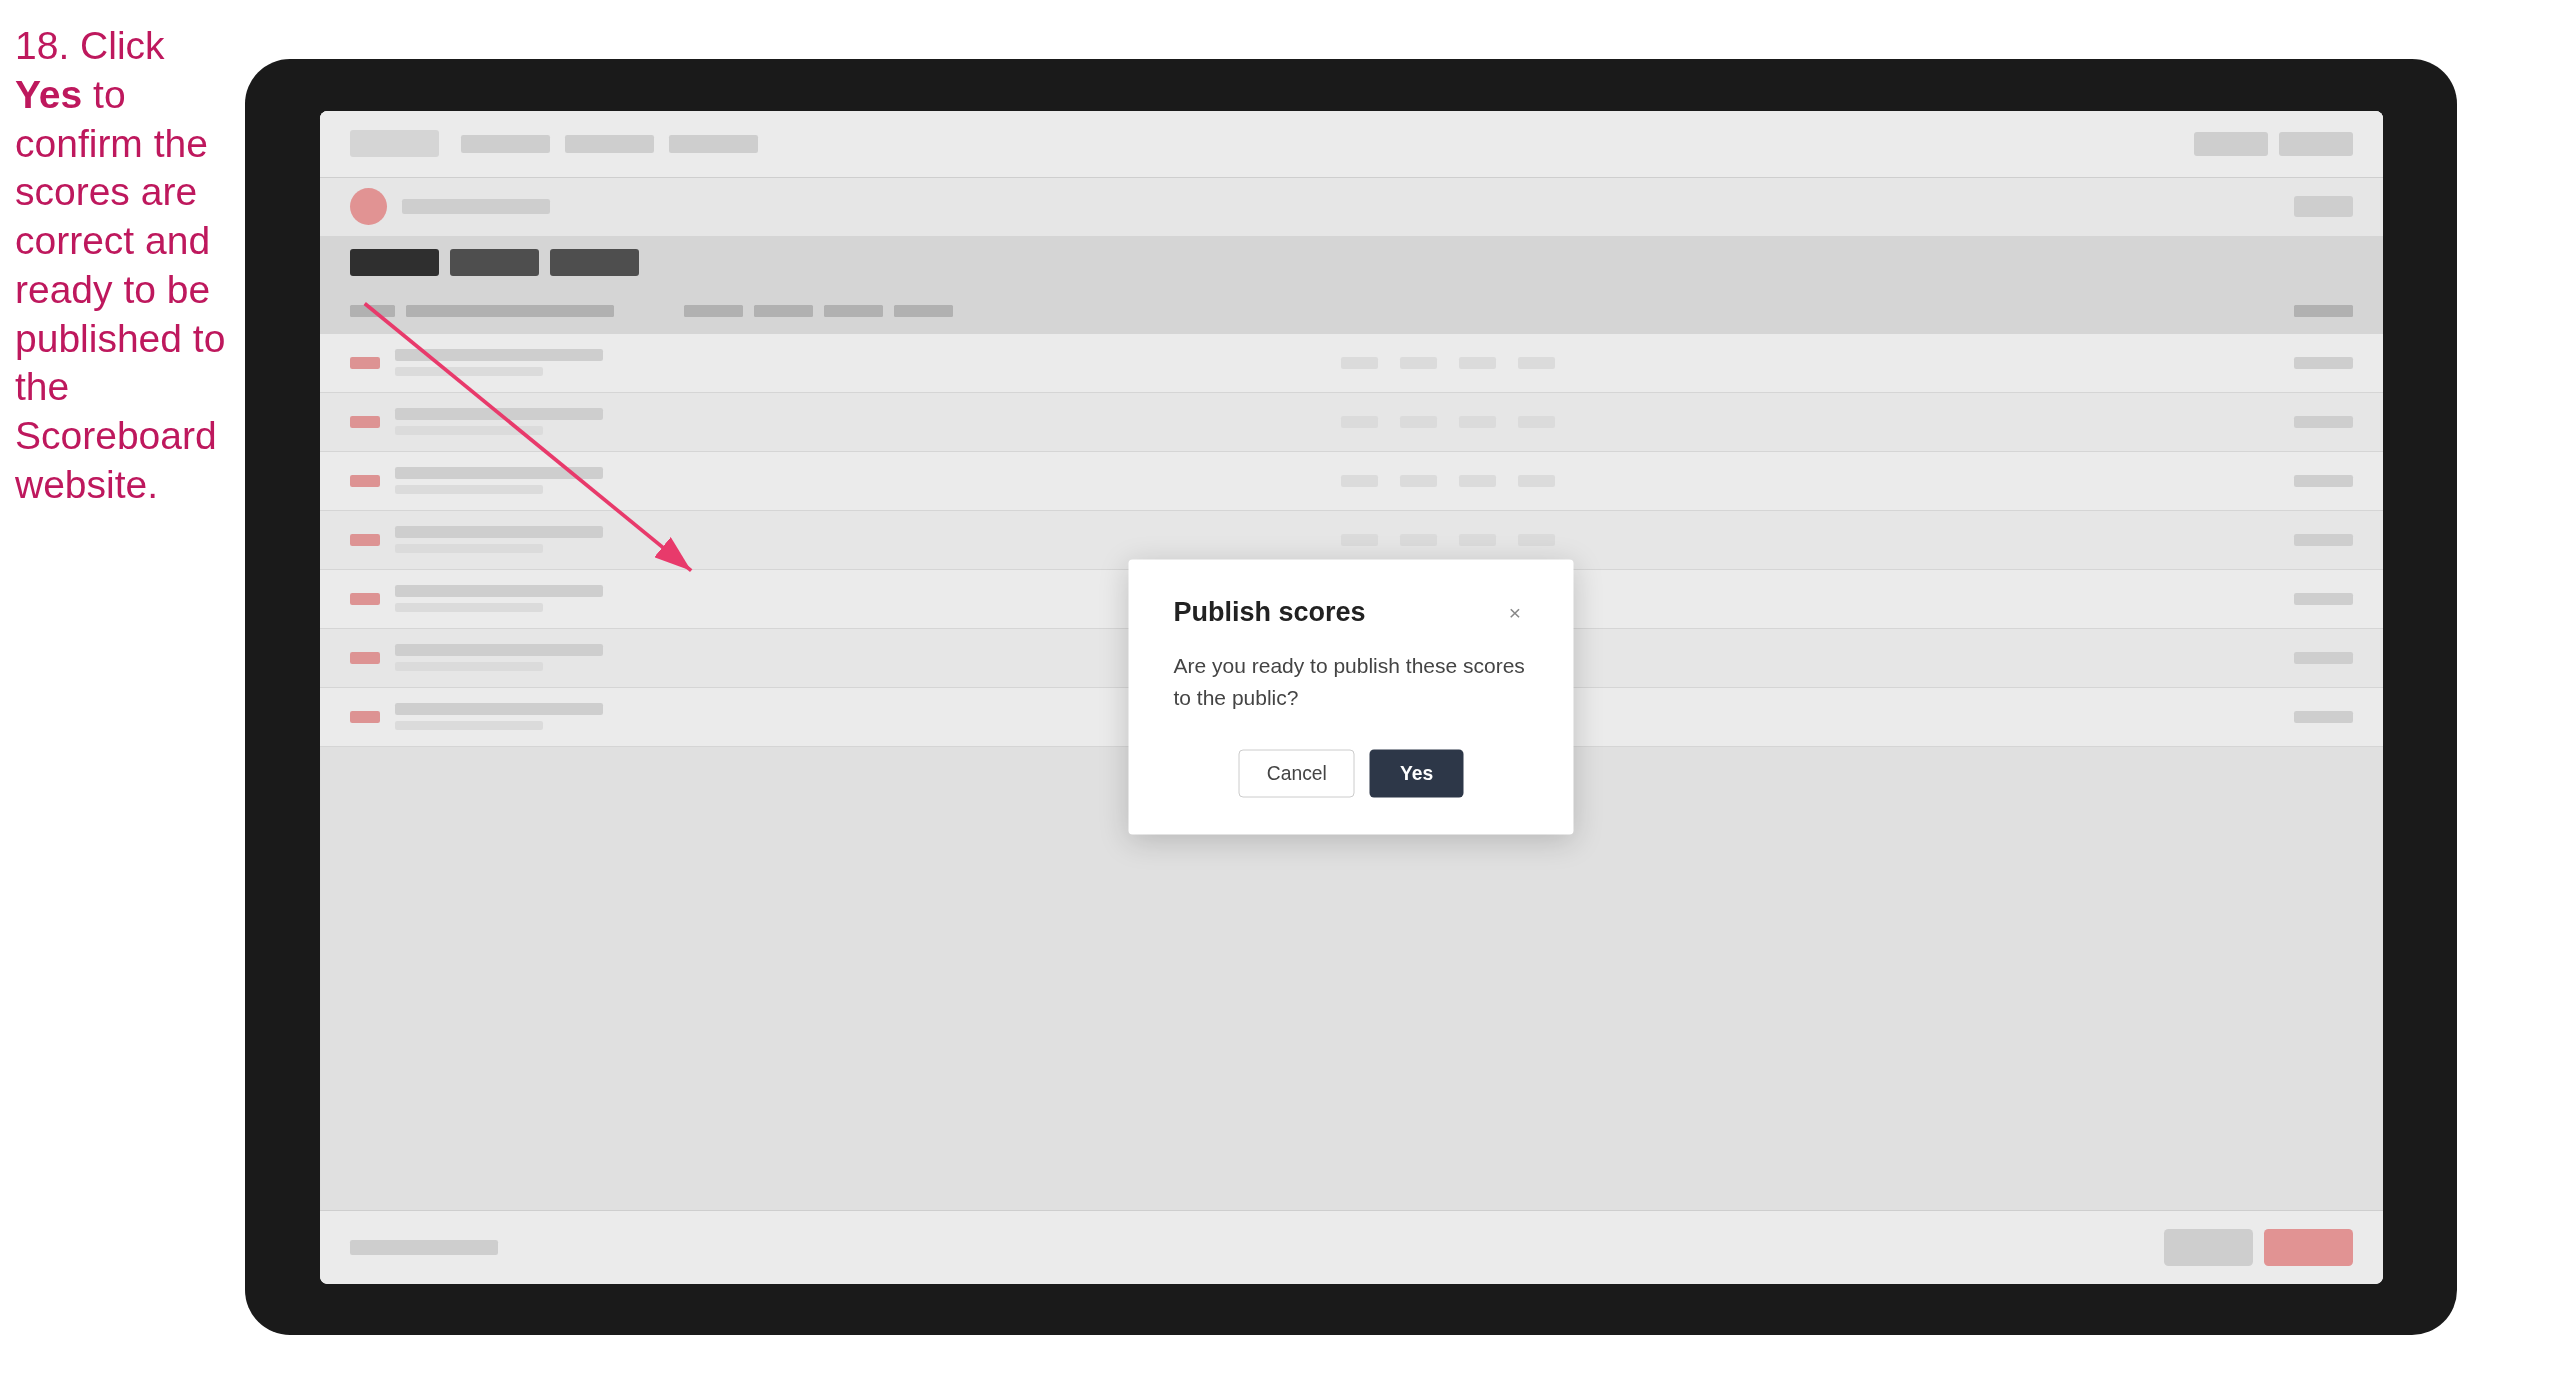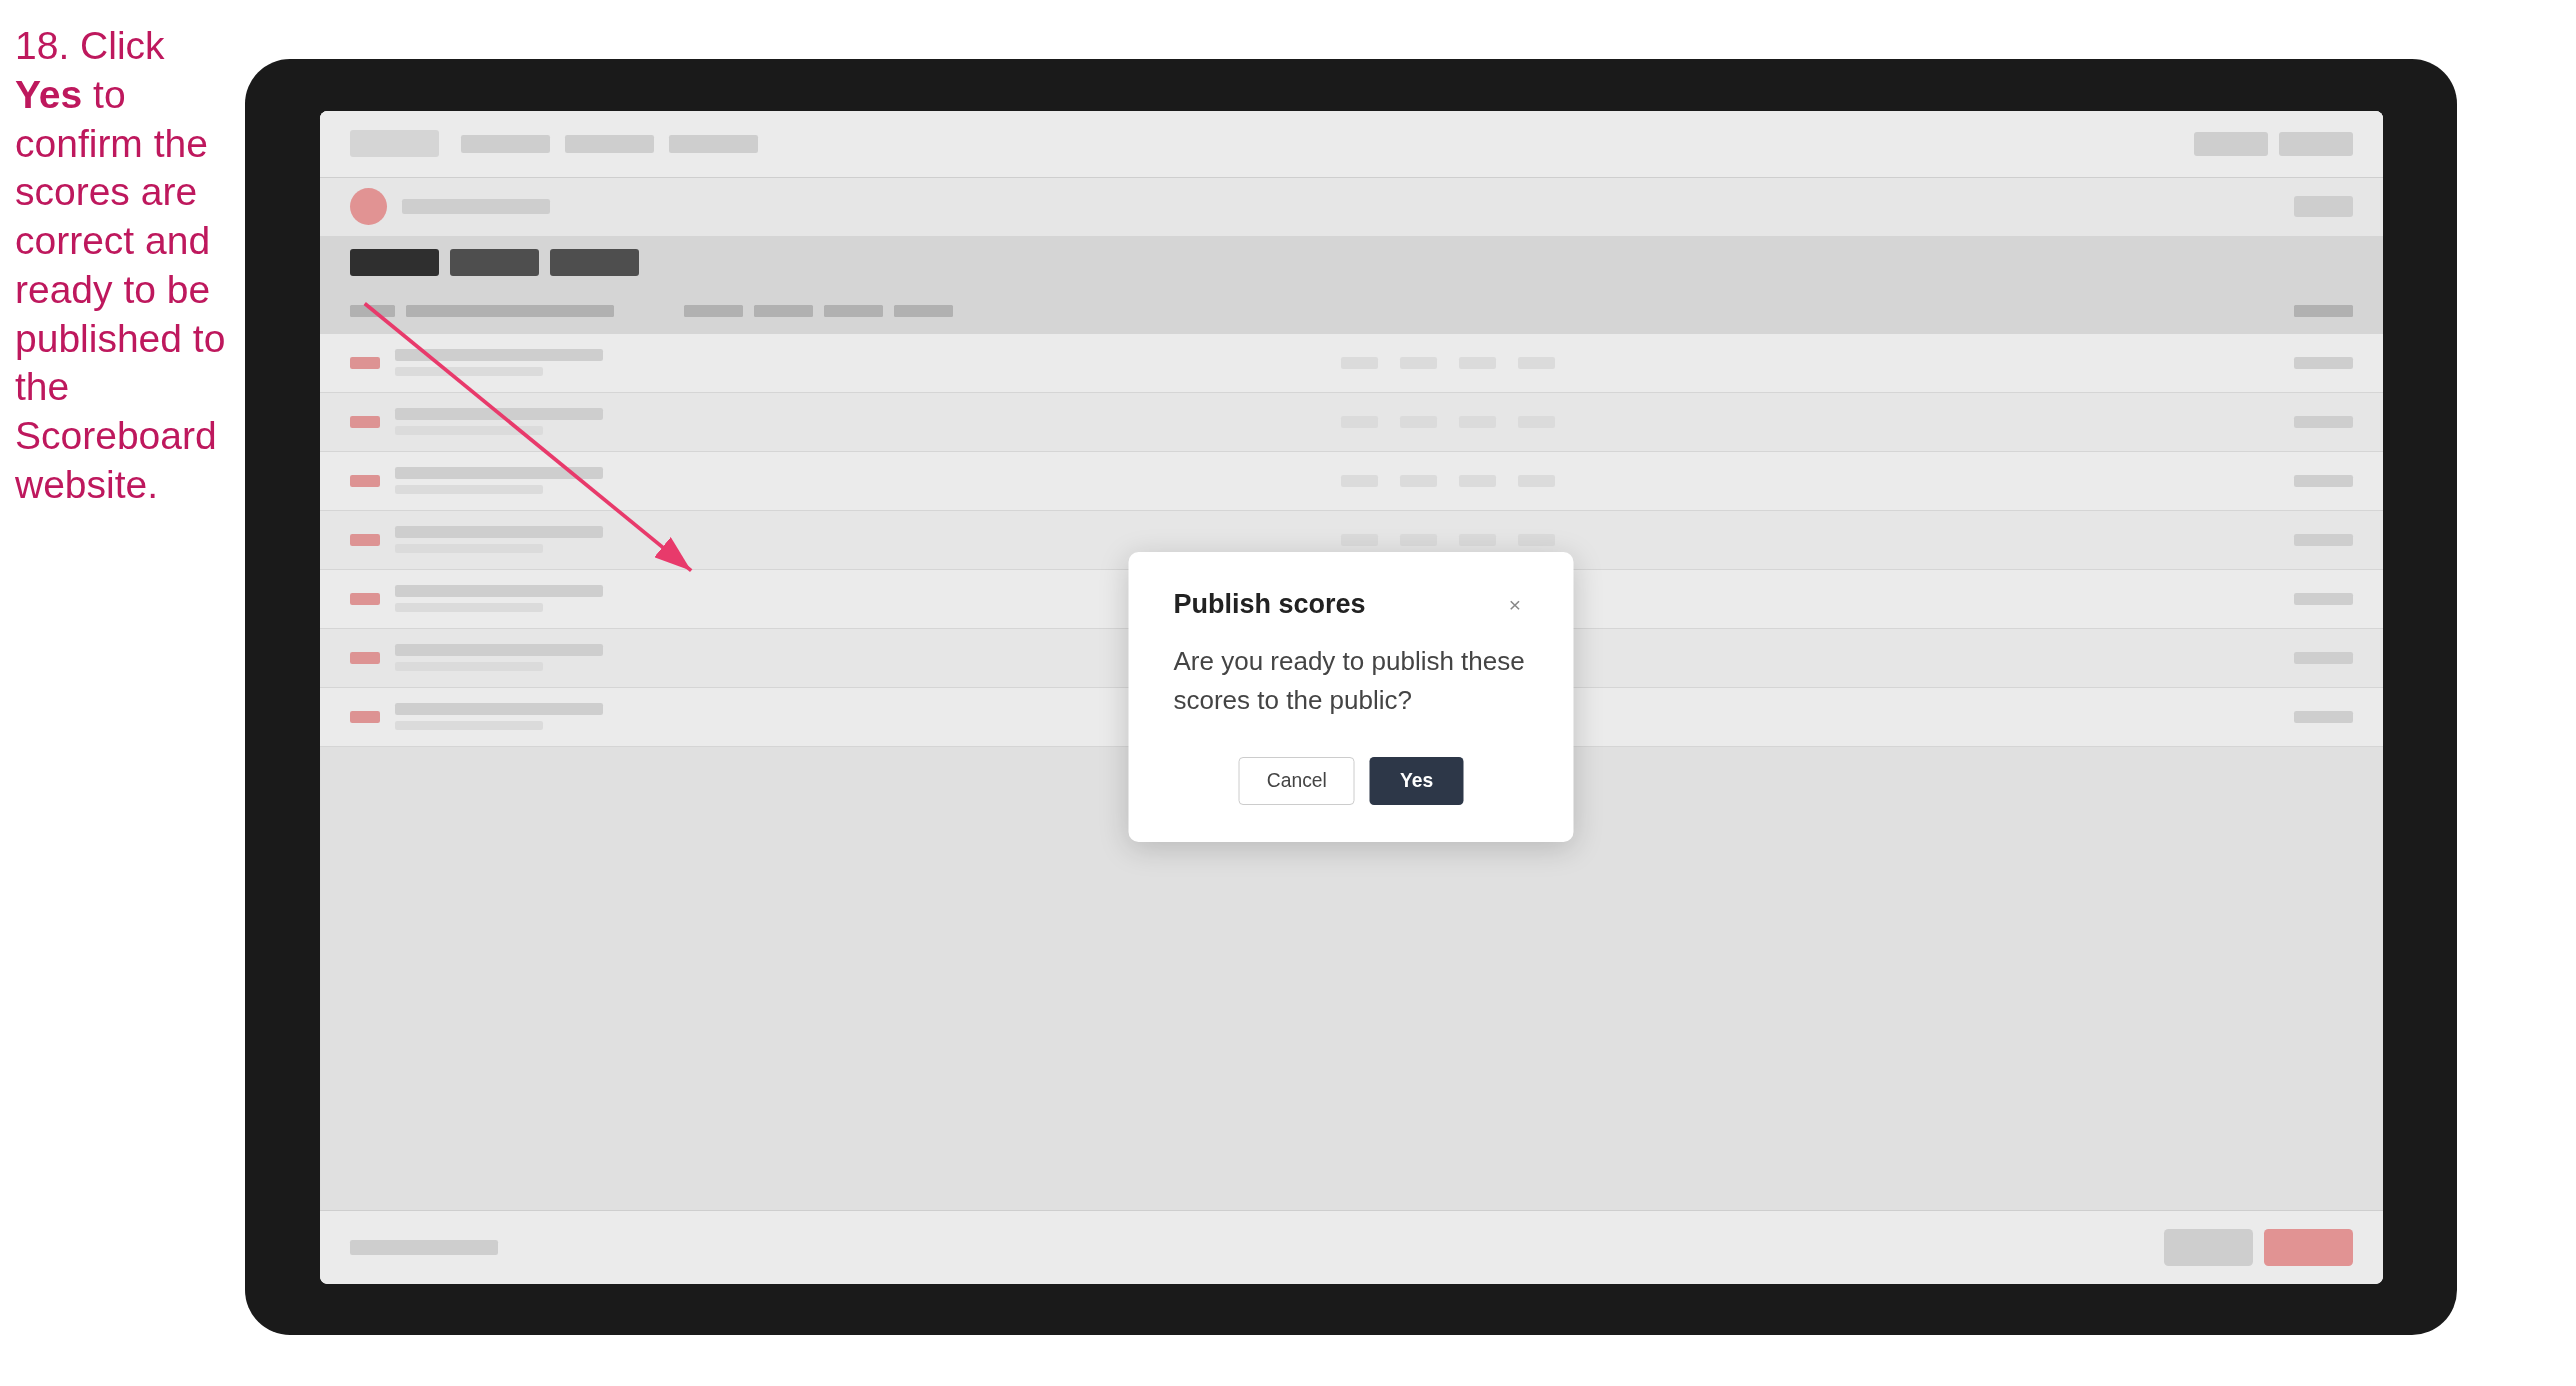--- a/index.html
+++ b/index.html
@@ -298,21 +298,21 @@
     }
 
     
     .dialog {
       position: absolute;
       top: 50%;
       left: 50%;
       transform: translate(-50%, -50%);
       width: 445px;
       background: #ffffff;
-      border-radius: 10px;
+      border-radius: 4px;
       box-shadow: 0 6px 30px rgba(0,0,0,0.18);
       padding: 37px 45px 37px 45px;
     }
 
     .dialog-header {
       display: flex;
       align-items: center;
       justify-content: space-between;
       margin-bottom: 22px;
     }
@@ -329,21 +329,21 @@
       display: flex;
       align-items: center;
       justify-content: center;
       cursor: pointer;
       color: #888;
       font-size: 21px;
       border-radius: 3px;
     }
 
     .dialog-body {
-      font-size: 26px;
+      font-size: 21px;
       color: #444444;
       margin-bottom: 37px;
       line-height: 1.5;
     }
 
     .dialog-footer {
       display: flex;
       justify-content: center;
       gap: 15px;
     }

